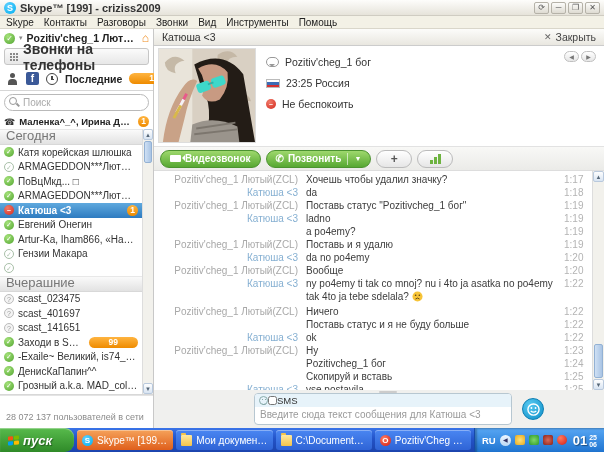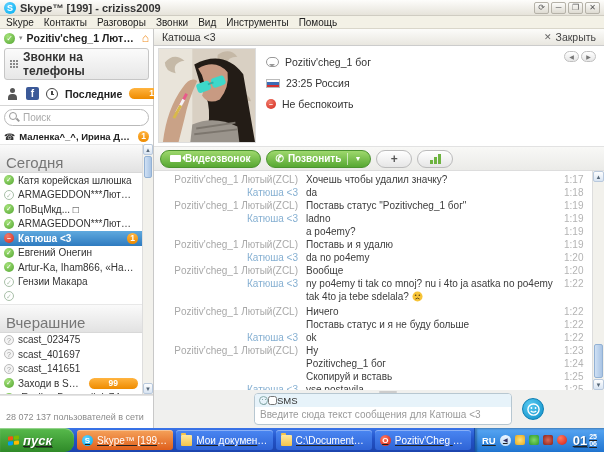--- a/index.html
+++ b/index.html
@@ -28,22 +28,22 @@
 
   
   .sidebar{width:154px;flex:none;background:#fff;border-right:1px solid #c8c8c8;display:flex;flex-direction:column;min-height:0;}
   .user-bar{height:18px;display:flex;align-items:center;gap:4px;padding:0 4px;flex:none;}
   .user-status{width:11px;height:11px;border-radius:50%;background:radial-gradient(circle at 35% 30%,#a5e27a,#52a531);
     color:#fff;font-size:8px;line-height:11px;text-align:center;flex:none;}
   .user-caret{font-size:7px;color:#888;}
   .user-name{font-weight:bold;font-size:10.5px;white-space:nowrap;overflow:hidden;text-overflow:ellipsis;flex:1;}
   .home-icon{color:#f08c1e;font-size:12px;line-height:12px;flex:none;}
   .calls-bar{height:17px;margin:1px 4px 2px 4px;border:1px solid #c6c6c6;border-radius:3px;
-    background:linear-gradient(#fbfbfb,#e7e7e7);display:flex;align-items:center;gap:5px;padding:15px 5px;
-    font-weight:bold;font-size:12px;color:#333;flex:none;}
+    background:linear-gradient(#fbfbfb,#e7e7e7);display:flex;align-items:center;gap:5px;padding:0 5px;
+    font-weight:bold;font-size:14px;color:#333;flex:none;}
   .dialpad{display:grid;grid-template-columns:repeat(3,2px);grid-gap:1px;flex:none;}
   .dialpad i{width:2px;height:2px;background:#666;border-radius:50%;}
   .tabs-row{height:24px;border-bottom:1px solid #d6d6d6;display:flex;align-items:center;gap:7px;padding:0 6px;flex:none;}
   .tab-person{width:13px;height:13px;position:relative;flex:none;}
   .tab-person::before{content:'';position:absolute;left:4px;top:1px;width:5px;height:5px;border-radius:50%;background:#555;}
   .tab-person::after{content:'';position:absolute;left:2px;top:7px;width:9px;height:6px;border-radius:4px 4px 0 0;background:#555;}
   .tab-fb{width:13px;height:13px;background:#3b5998;border-radius:2px;color:#fff;font-weight:bold;
     font-size:10px;line-height:13px;text-align:center;flex:none;}
   .tab-clock{width:12px;height:12px;border:1.5px solid #444;border-radius:50%;position:relative;flex:none;}
   .tab-clock::before{content:'';position:absolute;left:4px;top:2px;width:1.5px;height:4px;background:#444;}
@@ -56,22 +56,22 @@
   .search-row{margin:3px 4px;flex:none;position:relative;}
   .search-input{width:100%;height:17px;border:1px solid #b9b9b9;border-radius:9px;padding:0 4px 0 18px;
     font-size:10px;font-family:"Liberation Sans",sans-serif;color:#444;background:#fff;}
   .search-input::placeholder{color:#aaa;}
   .search-icon{position:absolute;left:5px;top:3px;width:8px;height:8px;border:1.5px solid #999;border-radius:50%;}
   .search-icon::after{content:'';position:absolute;left:6px;top:6px;width:4px;height:1.5px;background:#999;transform:rotate(45deg);}
   .pinned-row{height:15px;display:flex;align-items:center;gap:4px;padding:0 4px;flex:none;}
   .phone-glyph{font-size:9px;color:#333;flex:none;}
   .pinned-name{font-weight:bold;font-size:9.5px;white-space:nowrap;overflow:hidden;text-overflow:ellipsis;flex:1;}
   .contact-list{flex:1;min-height:0;overflow:hidden;position:relative;padding-right:11px;}
-  .group-header{height:29px;background:linear-gradient(#fafafa,#e2e2e2);border-top:1px solid #e8e8e8;border-bottom:1px solid #d8d8d8;
-    font-size:15px;color:#777;padding:12px 6px;line-height:11px;}
+  .group-header{height:16px;background:linear-gradient(#fafafa,#e2e2e2);border-top:1px solid #e8e8e8;border-bottom:1px solid #d8d8d8;
+    font-size:13px;color:#777;padding:0 6px;line-height:11px;}
   .contact-row{height:14.5px;display:flex;align-items:center;gap:4px;padding:0 4px;font-size:10px;color:#333;}
   .contact-row .contact-name{white-space:nowrap;overflow:hidden;text-overflow:ellipsis;flex:1;}
   .contact-row.selected{background:linear-gradient(#5fa9de,#2e7bc0);color:#fff;font-weight:bold;}
   .status-icon{width:10px;height:10px;border-radius:50%;flex:none;text-align:center;font-size:7px;line-height:10px;color:#fff;}
   .st-online{background:radial-gradient(circle at 35% 30%,#a5e27a,#52a531);}
   .st-online::before{content:'✓';}
   .st-offline{background:#fff;border:1px solid #a8bfa8;color:#b4c8b4;}
   .st-offline::before{content:'✓';}
   .st-dnd{background:radial-gradient(circle at 35% 30%,#f07a6a,#d42a1e);}
   .st-dnd::before{content:'–';font-weight:bold;}
@@ -144,21 +144,21 @@
   .smiley-outline{width:9px;height:9px;border:1px solid #8aa;border-radius:50%;position:relative;flex:none;}
   .smiley-outline::before{content:'';position:absolute;left:2px;top:2px;width:1px;height:1px;background:#8aa;box-shadow:3px 0 0 #8aa;}
   .smiley-outline::after{content:'';position:absolute;left:2px;top:5px;width:4px;height:2px;border-bottom:1px solid #8aa;border-radius:50%;}
   .sms-check{width:9px;height:9px;margin:0;}
   .msg-input{width:100%;border:none;outline:none;font-size:10px;padding:2px 5px;color:#444;font-family:"Liberation Sans",sans-serif;}
   .msg-input::placeholder{color:#9a9a9a;}
   .emoticon-btn{width:22px;height:22px;border-radius:50%;background:radial-gradient(circle at 35% 30%,#56c8f0,#0f8fc8);
     border:1px solid #0c7fb4;display:flex;align-items:center;justify-content:center;flex:none;}
 
   
-  .taskbar{height:24px;flex:none;background:linear-gradient(#3a74e8,#2353c8 45%,#1c44ad);display:flex;align-items:stretch;text-decoration:underline;}
+  .taskbar{height:24px;flex:none;background:linear-gradient(#3a74e8,#2353c8 45%,#1c44ad);display:flex;align-items:stretch;}
   .start-btn{width:74px;flex:none;background:linear-gradient(#58bb4c,#2f8a28);border-radius:0 9px 9px 0;
     display:flex;align-items:center;gap:4px;padding:0 8px;color:#fff;font-weight:bold;font-style:italic;font-size:13px;
     text-shadow:1px 1px 1px rgba(0,0,0,.4);box-shadow:inset 0 1px 1px rgba(255,255,255,.4);}
   .win-flag{display:grid;grid-template-columns:5px 5px;grid-gap:1px;transform:skewY(-6deg);flex:none;}
   .win-flag i{height:4px;border-radius:1px;}
   .win-flag i:nth-child(1){background:#f65314;} .win-flag i:nth-child(2){background:#7cbb00;}
   .win-flag i:nth-child(3){background:#00a1f1;} .win-flag i:nth-child(4){background:#ffbb00;}
   .tasks{display:flex;gap:3px;padding:2px 3px;flex:1;min-width:0;}
   .task{width:104px;border-radius:3px;background:linear-gradient(#4a86f2,#2f64d6);box-shadow:inset 0 1px 0 rgba(255,255,255,.35);
     color:#fff;font-size:10px;display:flex;align-items:center;gap:4px;padding:0 5px;overflow:hidden;}
@@ -172,21 +172,21 @@
   .tray{flex:none;background:linear-gradient(#58a7f4,#1f74d0);border-left:1px solid #1649a8;
     display:flex;align-items:center;gap:4px;padding:0 7px;color:#fff;box-shadow:inset 2px 1px 2px rgba(0,0,0,.25);}
   .tray-lang{font-size:9.5px;font-weight:bold;}
   .tray-chev{width:11px;height:11px;border-radius:50%;background:linear-gradient(#eef6ff,#bcd8f4);color:#336;
     font-size:6px;line-height:11px;text-align:center;}
   .tray-ico{width:10px;height:10px;border-radius:2px;flex:none;}
   .tico-yellow{background:radial-gradient(#ffe27a,#e8a81e);}
   .tico-green{background:radial-gradient(#7fd86a,#2f9a28);}
   .tico-red{background:radial-gradient(#d86a5a,#8a2018);}
   .tico-opera{border-radius:50%;background:radial-gradient(circle at 35% 30%,#ff7a60,#d41e12);}
-  .clock{display:flex;align-items:flex-start;gap:2px;margin-left:2px;}
+  .clock{display:flex;align-items:flex-end;gap:2px;margin-left:2px;}
   .clock-h{font-size:13px;font-weight:bold;text-shadow:1px 1px 1px rgba(0,0,0,.4);}
   .clock-stack{display:flex;flex-direction:column;font-size:7px;line-height:7px;font-weight:bold;}
 </style>
 </head>
 <body>
 
 <div class="page">
 
   <div class="titlebar">
     <span class="skype-logo">S</span>

